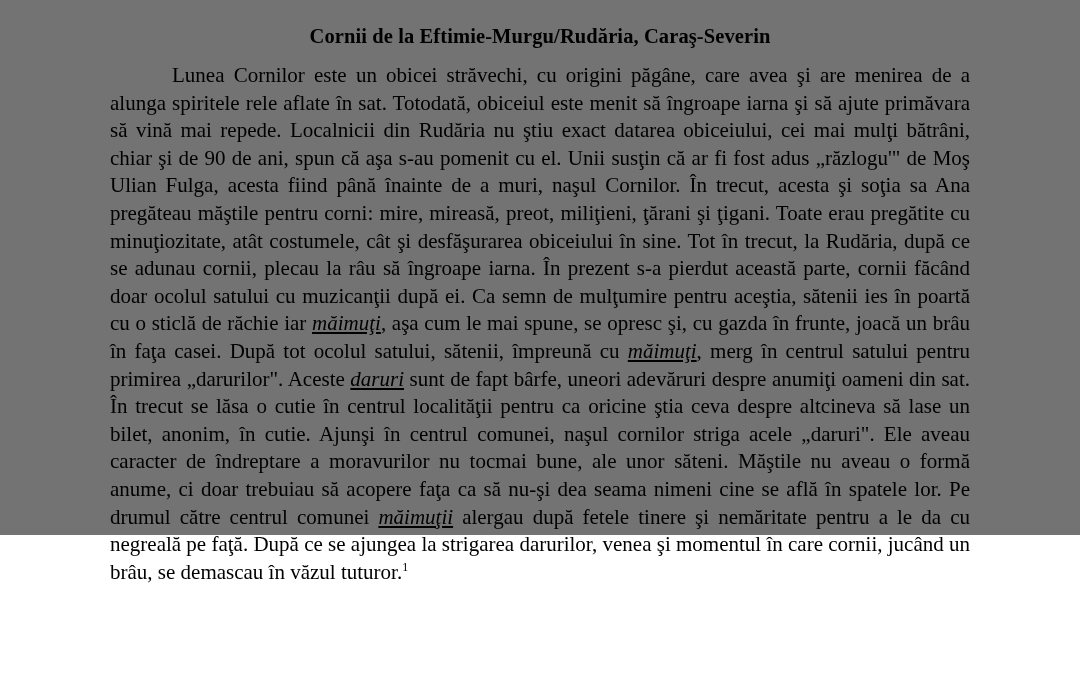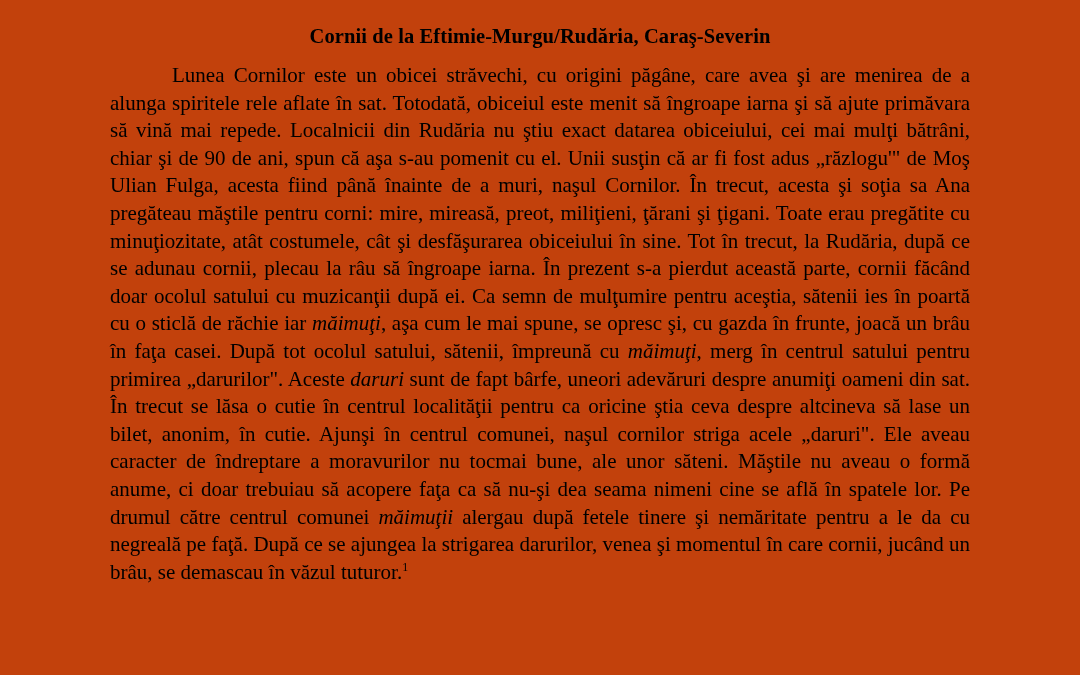--- a/index.html
+++ b/index.html
@@ -11,22 +11,22 @@
     width: 1080px;
     height: 675px;
     overflow: hidden;
     font-family: "Liberation Serif", "DejaVu Serif", serif;
     color: #000000;
     -webkit-font-smoothing: none;
   }
   .page {
     position: relative;
     width: 1080px;
-    height: 675px;
-    background: #c2410c;
+    height: 535px;
+    background: #737373;
   }
   .doc-title {
     position: absolute;
     top: 11px;
     left: 0;
     width: 1080px;
     text-align: center;
     font-weight: bold;
     font-size: 20.5px;
     letter-spacing: 0.1px;
@@ -43,20 +43,21 @@
     margin: 0;
     text-align: justify;
     text-justify: inter-word;
     font-size: 21px;
     line-height: 27.6px;
     text-indent: 62px;
     hyphens: none;
   }
   .body-par em {
     font-style: italic;
+    text-decoration: underline;
   }
   .fn-marker {
     font-size: 12px;
     vertical-align: super;
     line-height: 0;
   }
 </style>
 </head>
 <body>
 

